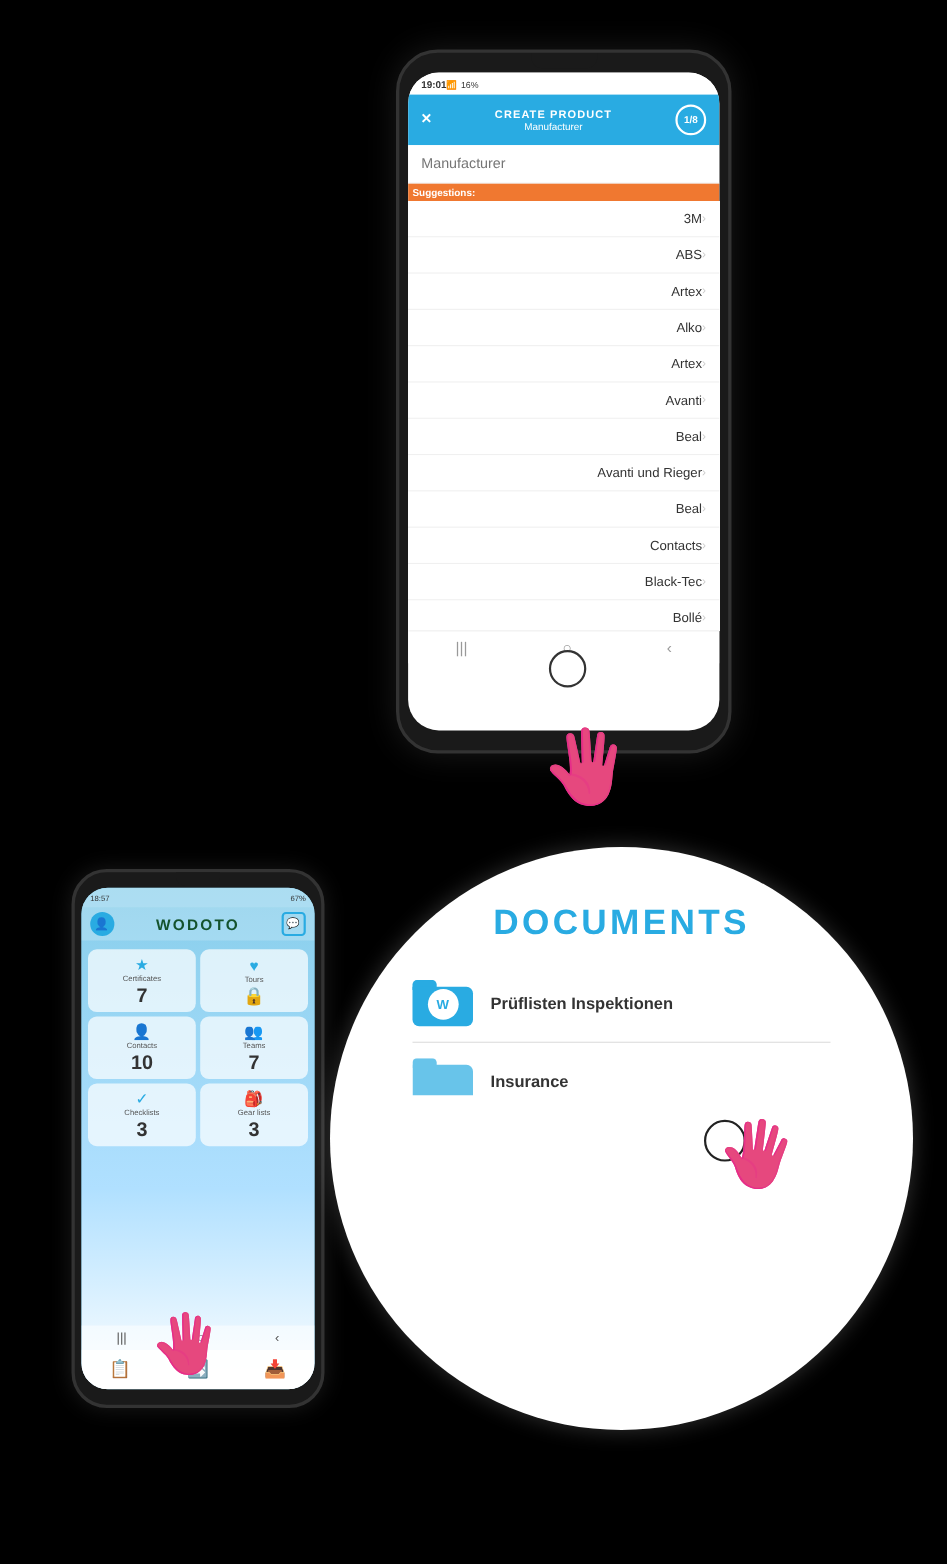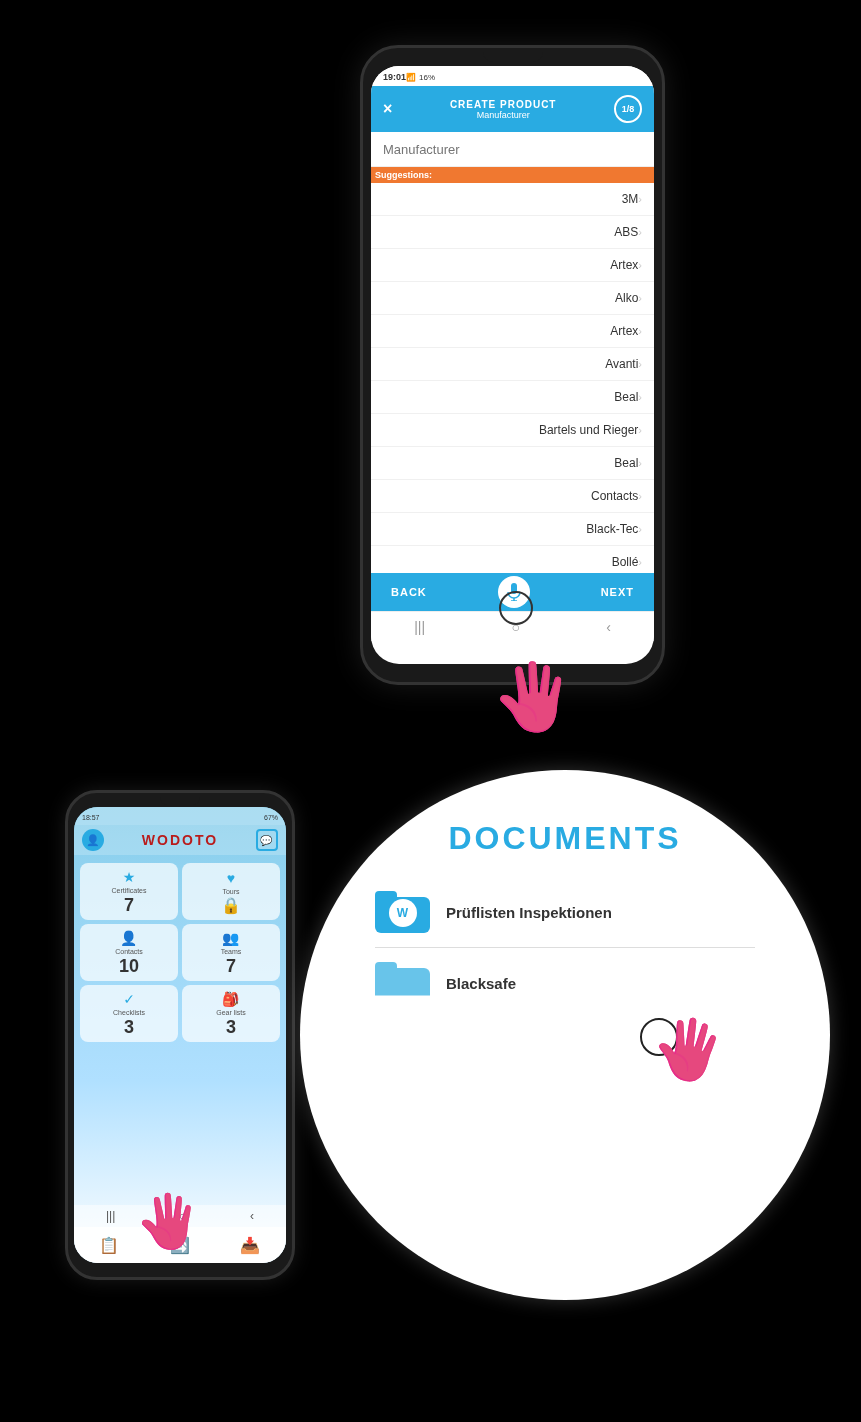--- a/index.html
+++ b/index.html
@@ -240,21 +240,21 @@
       background: rgba(255,255,255,0.3);
     }
     .phone2-header {
       display: flex;
       justify-content: space-between;
       align-items: center;
       padding: 4px 8px;
       background: rgba(255,255,255,0.2);
     }
     .wodoto-title {
-      color: #b91c1c;
+      color: #14532d;
       font-size: 14px;
       font-weight: bold;
       letter-spacing: 2px;
       text-transform: uppercase;
     }
     .avatar-icon {
       width: 22px;
       height: 22px;
       background: #29abe2;
       border-radius: 50%;
@@ -483,21 +483,21 @@
           </div>
         <div class="manufacturer-item">
             <span>Avanti</span>
             <span class="chevron-right">›</span>
           </div>
         <div class="manufacturer-item">
             <span>Beal</span>
             <span class="chevron-right">›</span>
           </div>
         <div class="manufacturer-item">
-            <span>Bartels und Rieger</span>
+            <span>Avanti und Rieger</span>
             <span class="chevron-right">›</span>
           </div>
         <div class="manufacturer-item">
             <span>Beal</span>
             <span class="chevron-right">›</span>
           </div>
         <div class="manufacturer-item">
             <span>Contacts</span>
             <span class="chevron-right">›</span>
           </div>
@@ -505,32 +505,20 @@
             <span>Black-Tec</span>
             <span class="chevron-right">›</span>
           </div>
         <div class="manufacturer-item">
             <span>Bollé</span>
             <span class="chevron-right">›</span>
           </div>
 
       </div>
 
-      <div class="phone1-bottom-bar">
-        <span class="back-btn">BACK</span>
-        <div class="mic-btn">
-          <svg width="14" height="18" viewBox="0 0 14 18" fill="none" xmlns="http://www.w3.org/2000/svg">
-            <rect x="4" y="0" width="6" height="11" rx="3" fill="#29abe2"></rect>
-            <path d="M1 9C1 12.314 3.686 15 7 15C10.314 15 13 12.314 13 9" stroke="#29abe2" stroke-width="1.5" fill="none"></path>
-            <line x1="7" y1="15" x2="7" y2="18" stroke="#29abe2" stroke-width="1.5"></line>
-            <line x1="4" y1="18" x2="10" y2="18" stroke="#29abe2" stroke-width="1.5"></line>
-          </svg>
-        </div>
-        <span class="next-btn">NEXT</span>
-      </div>
 
       <div class="phone1-nav">
         <span class="nav-icon">|||</span>
         <span class="nav-icon">○</span>
         <span class="nav-icon">‹</span>
       </div>
     </div>
   </div>
 
   <div class="circle-outline" style="position:absolute; bottom:60px; left:50%; transform:translateX(-14px);"></div>
@@ -621,21 +609,21 @@
     </div>
     <span class="doc-name">Prüflisten Inspektionen</span>
   </div>
 
 
   <div class="doc-item" style="border-bottom:none;">
     <div class="doc-folder folder-partial" style="opacity:0.7; clip-path:inset(0 0 20% 0);">
       <div class="folder-tab"></div>
       <div class="folder-body"></div>
     </div>
-    <span class="doc-name">Blacksafe</span>
+    <span class="doc-name">Insurance</span>
   </div>
 
   <div style="position:absolute; top:245px; right:105px; font-size:58px; z-index:20;">
     <span style="display:inline-block; transform:scaleX(-1) rotate(-10deg); filter: invert(34%) sepia(90%) saturate(4000%) hue-rotate(310deg) brightness(0.9);">🖐</span>
   </div>
 
   <div style="position:absolute; top:248px; right:152px; width:38px; height:38px; border:2px solid #222; border-radius:50%;"></div>
 </div>
 
 </body></html>

